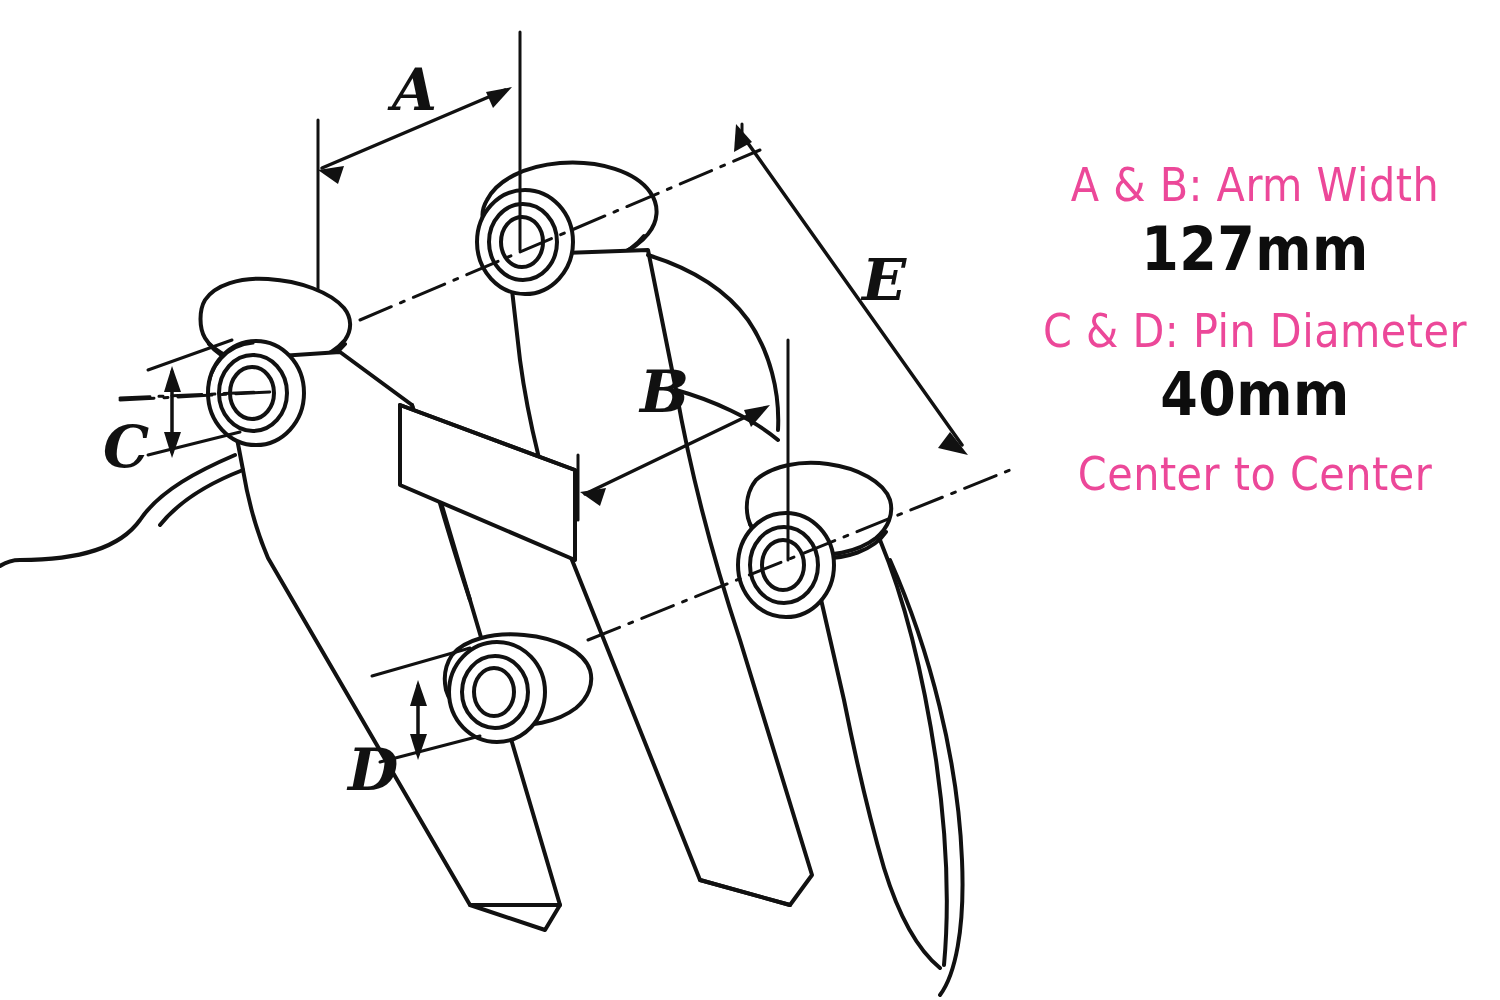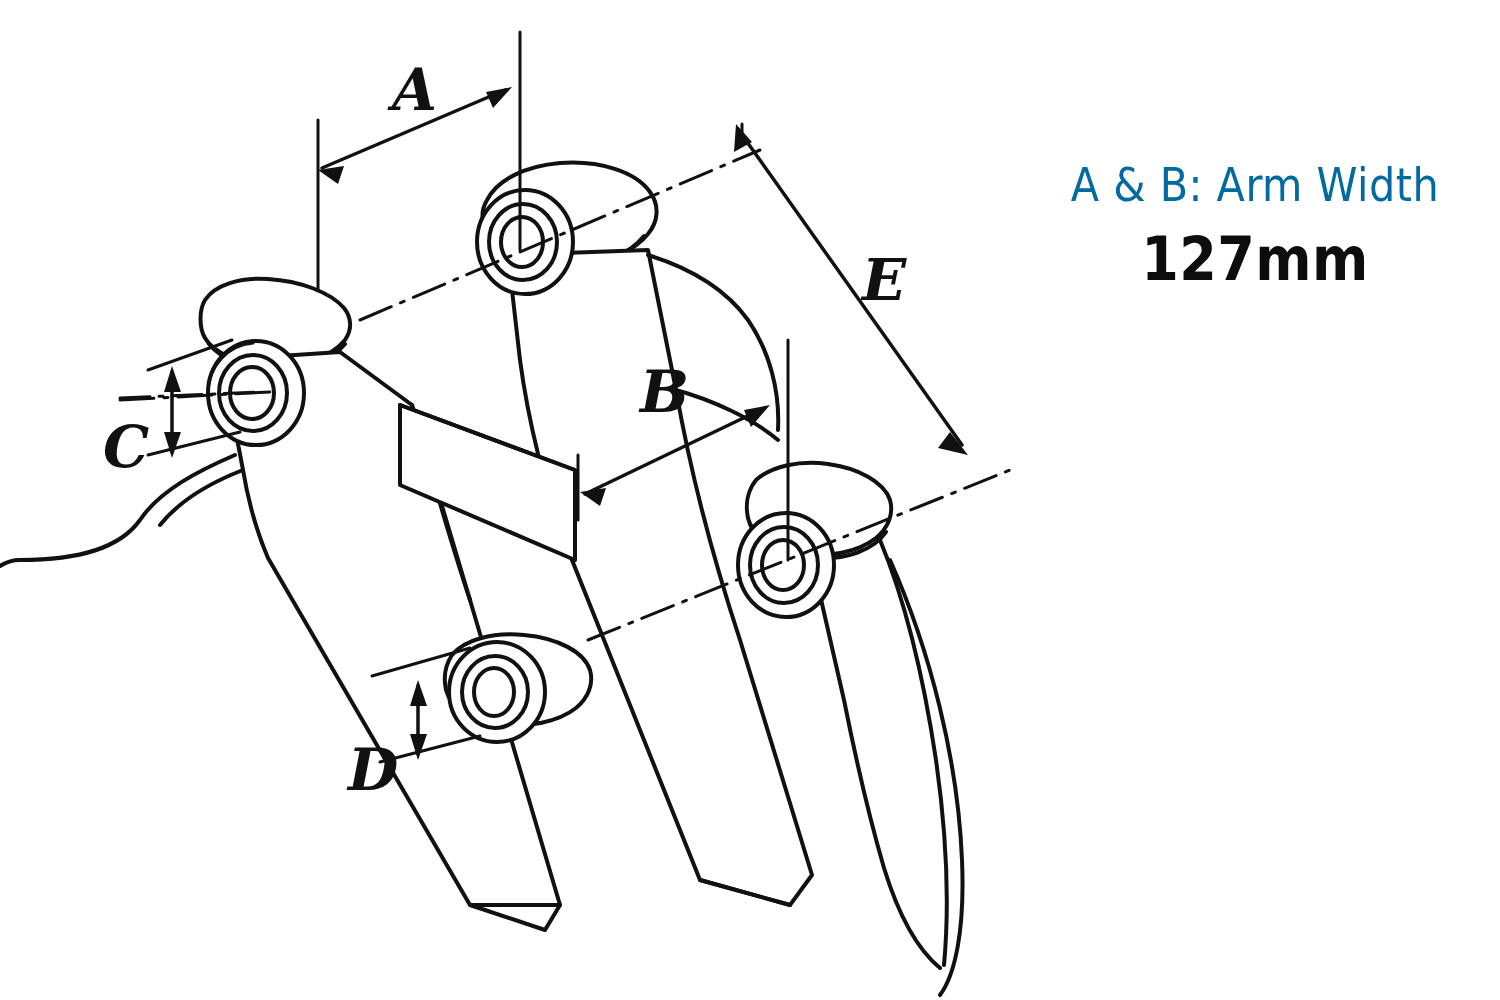--- a/index.html
+++ b/index.html
@@ -33,30 +33,30 @@
     width: 470px;
     text-align: center;
     color: #111111;
   }
   .legend-label {
     font-family: "DejaVu Sans Condensed", "Liberation Sans Narrow", "Liberation Sans", sans-serif;
     font-size: 46px;
     font-weight: 400;
     letter-spacing: 0.5px;
     line-height: 1.1;
-    color: #0369a1;
+    color: #ec4899;
     white-space: nowrap;
   }
   .legend-value {
     font-family: "DejaVu Sans Condensed", "Liberation Sans Narrow", "Liberation Sans", sans-serif;
     font-size: 60px;
     font-weight: 700;
     letter-spacing: 0.5px;
     line-height: 1.15;
-    margin-top: 14px;
+    margin-top: 4px;
     margin-bottom: 22px;
     color: #0d0d0d;
   }
   .legend-label.two-line {
     line-height: 1.02;
   }
   .legend-block {
     margin-bottom: 6px;
   }
 </style>
@@ -208,18 +208,23 @@
     </svg>
   </div>
 
   <div class="legend">
 
     <div class="legend-block">
       <div class="legend-label">A &amp; B: Arm Width</div>
       <div class="legend-value">127mm</div>
     </div>
 
-
     <div class="legend-block">
+      <div class="legend-label">C &amp; D: Pin Diameter</div>
+      <div class="legend-value">40mm</div>
+    </div>
+
+    <div class="legend-block">
+      <div class="legend-label two-line">Center to Center</div>
     </div>
 
   </div>
 </div>
 
 </body></html>

